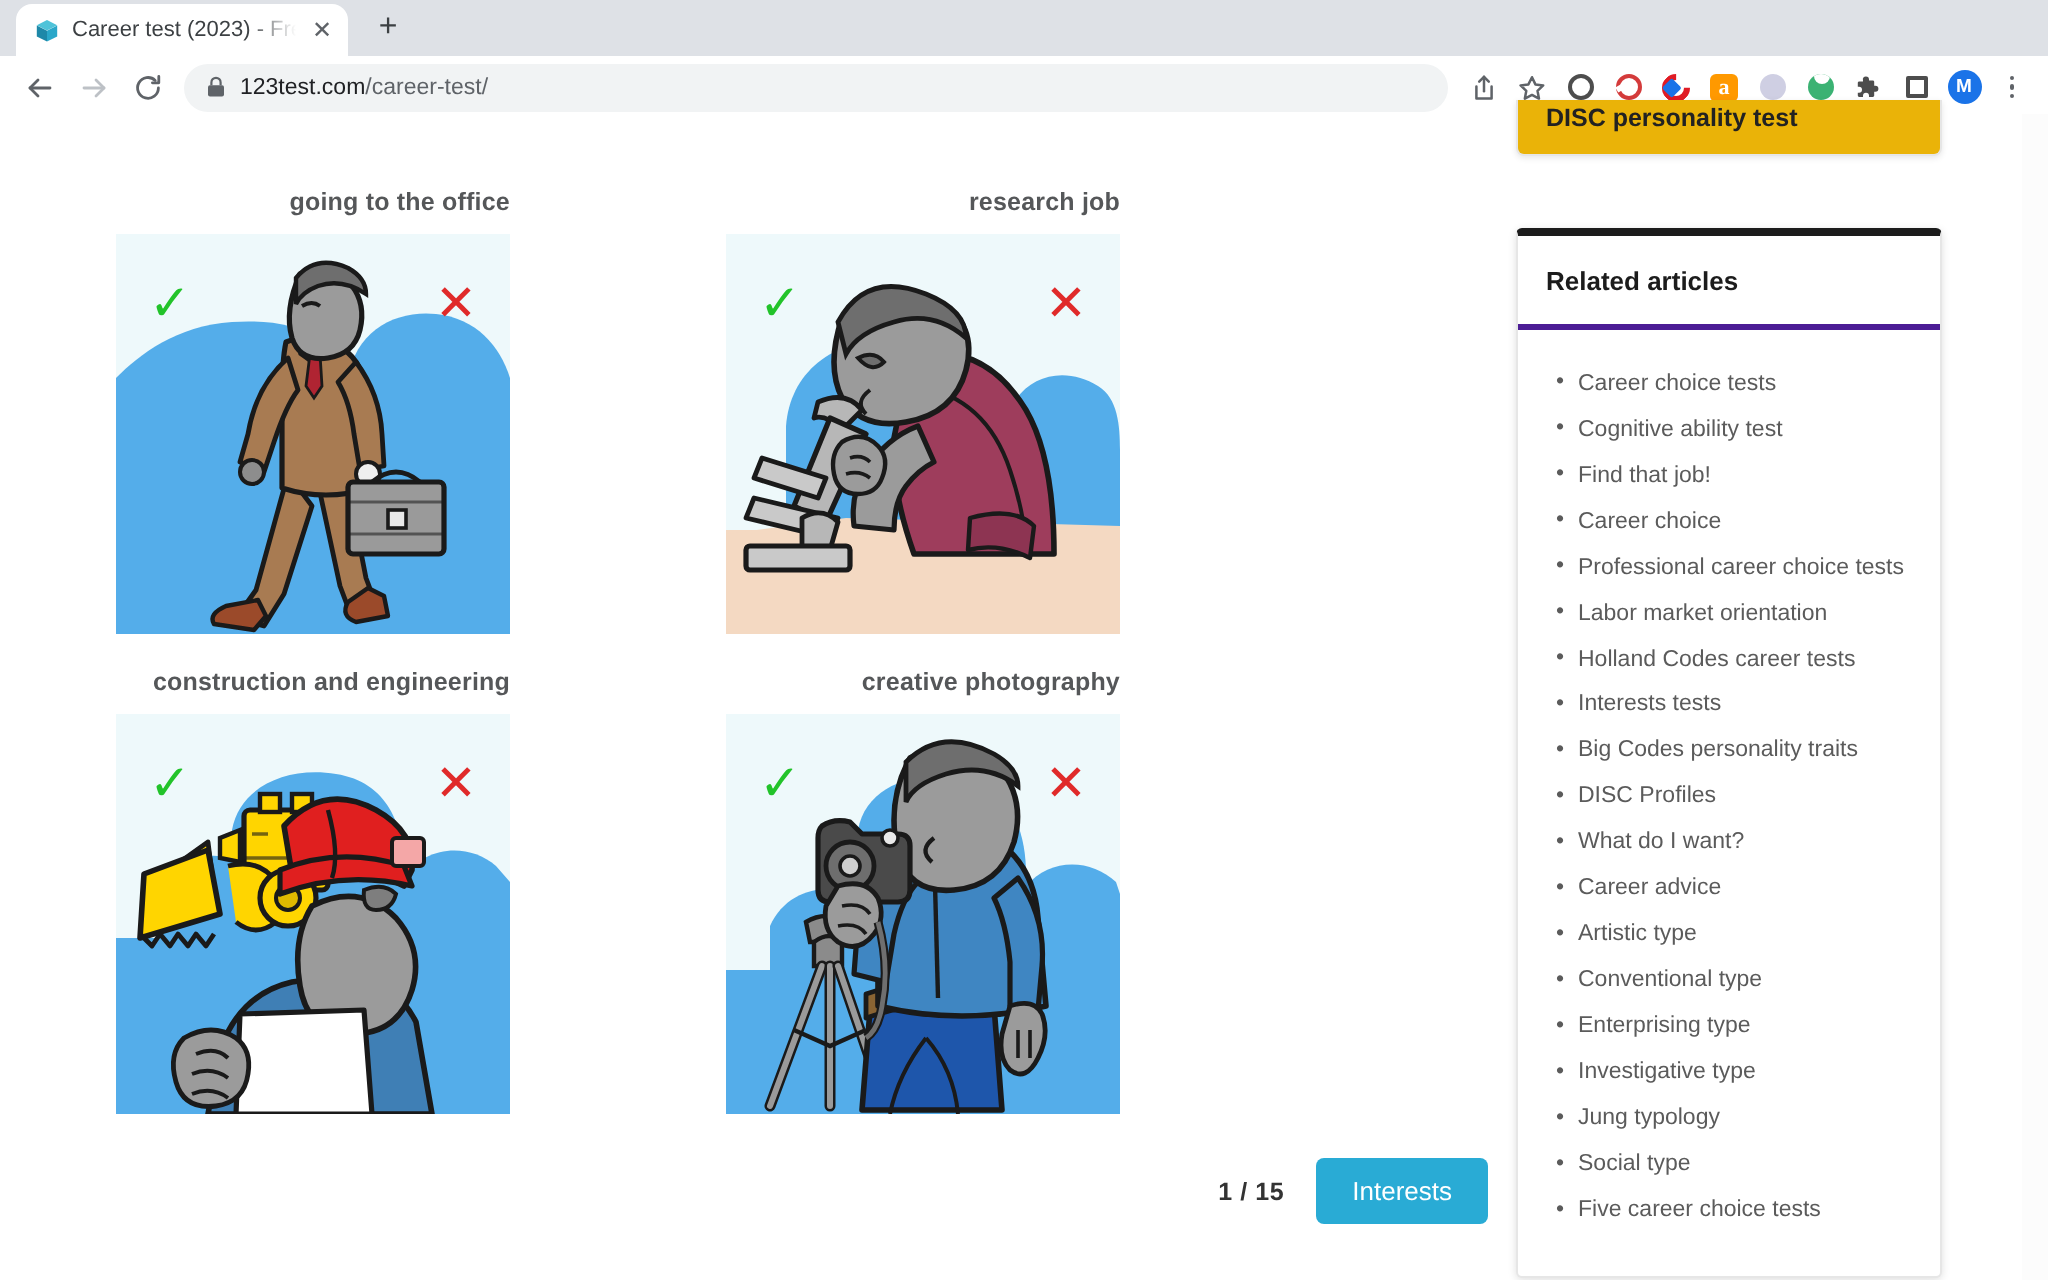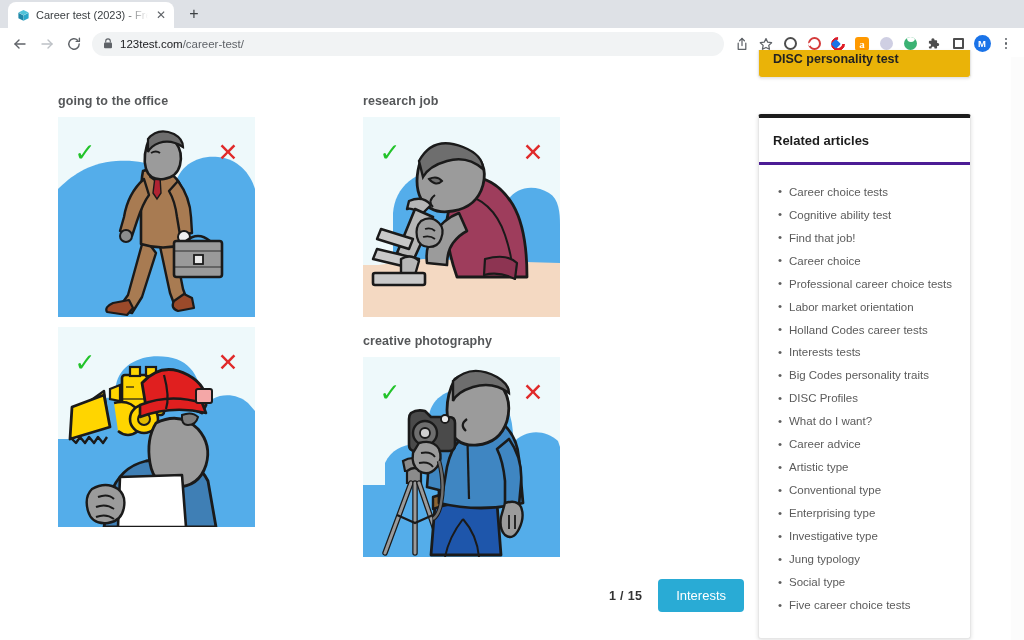--- a/index.html
+++ b/index.html
@@ -126,21 +126,21 @@
     width: 744px; flex: 0 0 744px; position: relative;
     padding: 30px 0 0 0;
   }
   .grid {
     display: grid;
     grid-template-columns: 197px 197px;
     column-gap: 108px; row-gap: 10px;
     margin-left: 58px;
   }
   .cardtitle {
-    text-align: left; font-size: 12.5px; font-weight: bold;
+    text-align: right; font-size: 12.5px; font-weight: bold;
     color: #555759; letter-spacing: .1px;
     padding: 7px 0 9px;
   }
   .imgwrap {
     width: 197px; height: 200px; position: relative;
     background: #eaf7fb; overflow: hidden;
   }
   .imgwrap svg { position: absolute; inset: 0; display: block; }
   .mark {
     position: absolute; top: 22px; width: 26px; height: 26px;
@@ -385,20 +385,21 @@
 
               <path d="M58 104 q10 -6 18 2 q6 6 2 16 q-3 8 -12 8 q-10 0 -12 -10 q-2 -10 4 -16z" fill="#9b9b9b" stroke="#1a1a1a" stroke-width="2.2"></path>
               <path d="M62 112 q6 -2 10 2 M60 120 q7 -2 12 2" fill="none" stroke="#1a1a1a" stroke-width="1.8"></path>
             </svg>
             <span class="mark mark-yes">✓</span>
             <span class="mark mark-no">✕</span>
           </div>
         </div>
 
         <div>
+          <div class="cardtitle">construction and engineering</div>
           <div class="imgwrap">
             <svg viewBox="0 0 197 200" width="197" height="200">
               <rect width="197" height="200" fill="#eef9fb"></rect>
               <path d="M58 58 C62 36 86 26 110 30 C136 34 144 56 144 78 L144 200 L58 200 Z" fill="#54adea"></path>
               <path d="M20 92 C26 74 42 68 58 72 L58 200 L20 200 Z" fill="#54adea"></path>
               <path d="M144 82 C154 66 176 64 190 76 L197 84 L197 200 L144 200 Z" fill="#54adea"></path>
               <rect x="0" y="112" width="197" height="88" fill="#54adea"></rect>
 
               <rect x="64" y="48" width="42" height="40" rx="3" fill="#ffd500" stroke="#1a1a1a" stroke-width="2.6"></rect>
               <rect x="72" y="40" width="10" height="9" fill="#ffd500" stroke="#1a1a1a" stroke-width="2.2"></rect>

